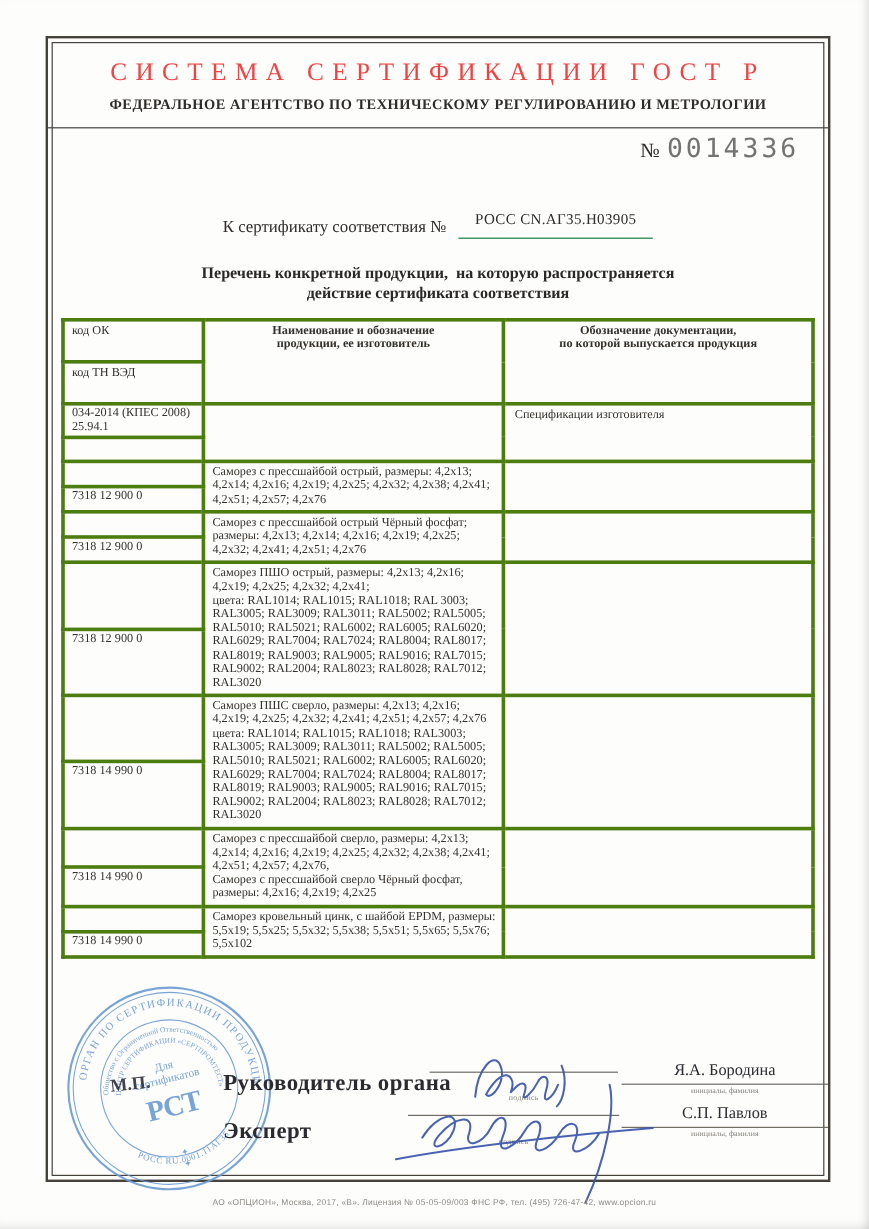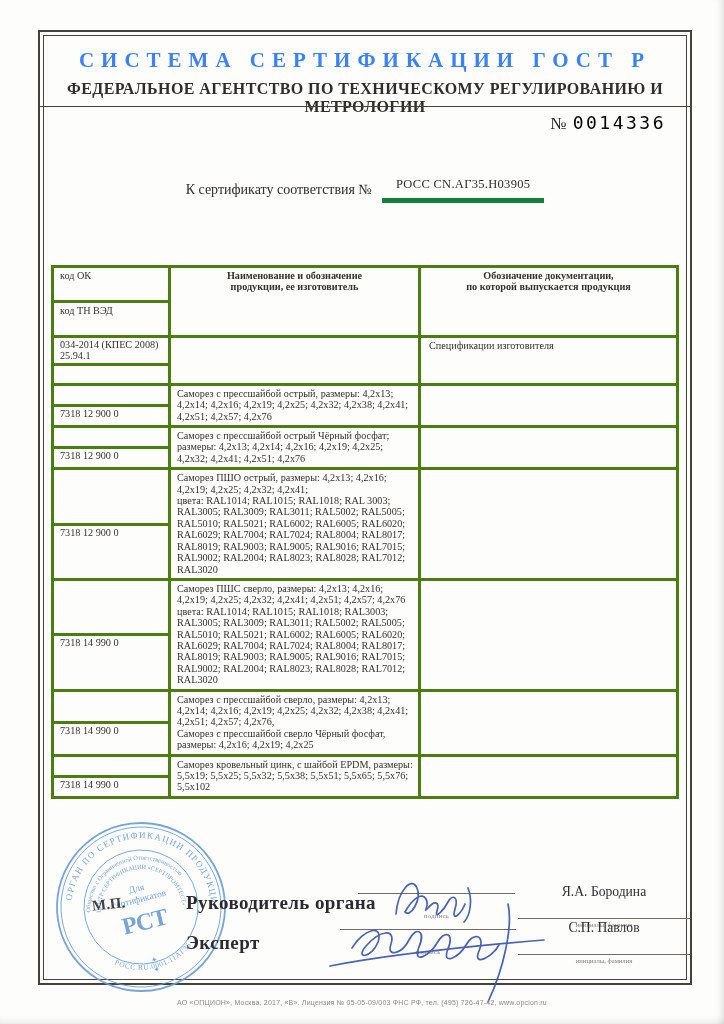--- a/index.html
+++ b/index.html
@@ -14,47 +14,47 @@
     position:absolute;left:38px;top:30px;width:650px;height:951px;
     border:2px solid #45423c;
   }
   .frame-inner{
     position:absolute;left:3px;top:3px;right:3px;bottom:3px;
     border:1px solid #45423c;
   }
   
   .sys-title{
     position:absolute;top:16px;left:0;right:0;text-align:center;
-    font-size:21px;font-weight:bold;letter-spacing:7px;color:#3b82f6;
+    font-size:21px;font-weight:normal;letter-spacing:7px;color:#ef4444;
   }
   .agency{
     position:absolute;top:48px;left:0;right:0;text-align:center;
-    font-size:16px;font-weight:bold;letter-spacing:.4px;color:#2f2d29;
+    font-size:12px;font-weight:bold;letter-spacing:.4px;color:#2f2d29;
   }
   .head-rule{
     position:absolute;top:74px;left:0;right:0;border-top:1.6px solid #45423c;
   }
   .blank-no{
     position:absolute;top:80px;right:24px;white-space:nowrap;
   }
   .blank-no .pref{font-size:17px;color:#2b2925;margin-right:6px;}
   .blank-no .num{
-    font-family:"DejaVu Sans Mono",monospace;font-size:18px;letter-spacing:2.5px;
-    color:#000000;
+    font-family:"DejaVu Sans Mono",monospace;font-size:22px;letter-spacing:2.5px;
+    color:#737373;
   }
   .doc-title{
     position:absolute;top:116px;left:0;right:0;text-align:center;
     font-size:20px;font-weight:bold;letter-spacing:3.5px;color:#2b2925;
   }
   .cert-line{
     position:absolute;top:150px;left:0;right:0;text-align:center;font-size:14px;color:#2f2d29;
   }
   .cert-line .lbl{margin-right:10px;margin-top:42px;}
   .cert-val{
-    display:inline-block;border-bottom:5px solid #15803d;padding:0 14px;
+    display:inline-block;border-bottom:1px solid #15803d;padding:0 14px;
   }
   .cert-val .vt{
     display:inline-block;transform:translateY(-6px);font-size:12.5px;letter-spacing:.3px;
   }
   .purpose{
     position:absolute;top:188px;left:0;right:0;text-align:center;
     font-size:13.4px;font-weight:bold;line-height:16px;color:#2b2925;white-space:pre-wrap;
   }
   
   table.main{
@@ -84,21 +84,21 @@
   .role2{top:900px;}
   .sigline{position:absolute;border-bottom:1px solid #6f6c66;}
   .sigline.s1{left:318px;top:861px;width:157px;}
   .sigline.s2{left:300px;top:897px;width:176px;}
   .caption{
     position:absolute;font-size:6.6px;color:#85827c;letter-spacing:.3px;text-align:center;
   }
   .cap-s1{left:318px;top:880px;width:157px;}
   .cap-s2{left:300px;top:916px;width:176px;}
   .nameblock{position:absolute;left:478px;width:172px;text-align:center;}
-  .nameblock .nm{font-size:13.6px;color:#2e2c32;border-bottom:1px solid #6f6c66;display:block;padding-bottom:18px;}
+  .nameblock .nm{font-size:13.6px;color:#2e2c32;border-bottom:1px solid #6f6c66;display:block;padding-bottom:3px;}
   .nameblock .nc{display:block;font-size:6.6px;color:#85827c;padding-top:2px;}
   .nb1{top:852px;}
   .nb2{top:888px;}
   .mp-mark{
     position:absolute;left:52px;top:864px;font-size:15px;font-weight:bold;color:#23222c;
     transform:rotate(-6deg);opacity:.85;
   }
   
   .stamp{position:absolute;left:12px;top:786px;width:178px;height:178px;opacity:.9;}
   
@@ -122,21 +122,21 @@
 
   <div class="blank-no">
     <span class="pref">№</span><span class="num">0014336</span>
   </div>
 
 
   <div class="cert-line">
     <span class="lbl">К сертификату соответствия №</span><span class="cert-val"><span class="vt">РОСС CN.АГ35.Н03905</span></span>
   </div>
 
-  <div class="purpose"><br></div>
+  <div class="purpose"><span>Перечень конкретной продукции,  на которую распространяется</span><br><span>действие сертификата соответствия</span></div>
 
   <table class="main">
     <colgroup>
         <col style="width:117px">
         <col style="width:250px">
         <col style="width:258px">
       </colgroup>
     <tbody>
         <tr>
       <td class="h1">код ОК</td>

